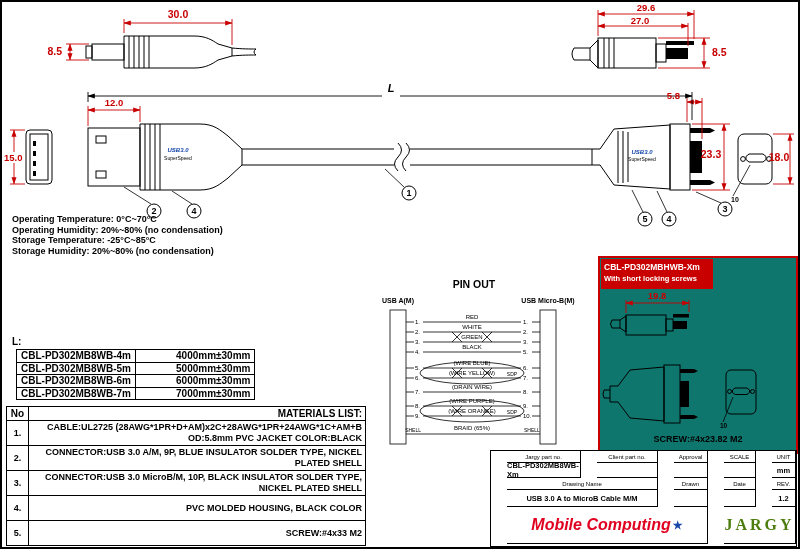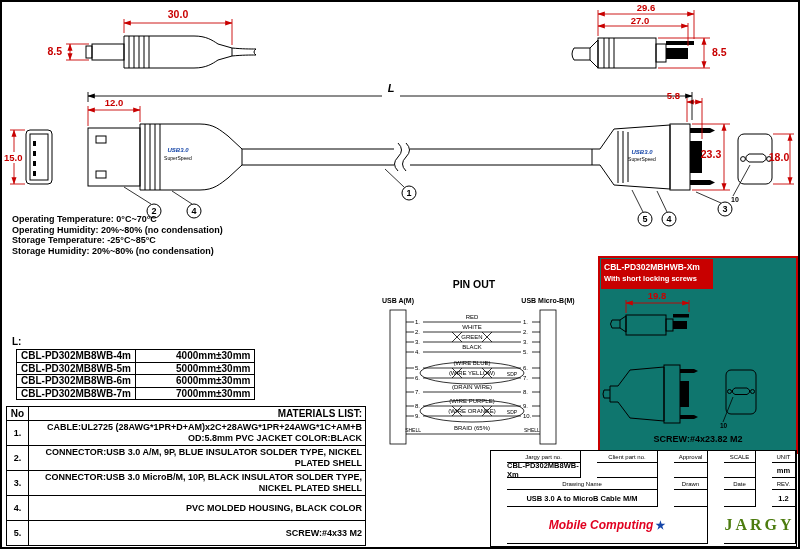--- a/index.html
+++ b/index.html
@@ -51,21 +51,21 @@
 
   #tblock { position:absolute; left:488px; top:448px; width:307px; height:97px;
             border:1.5px solid #000; display:grid;
             grid-template-columns:90px 77px 50px 48px 40px;
             grid-template-rows:12px 15px 12px 17px 37px; background:#fff; }
   #tblock .c { border-right:1px solid #000; border-bottom:1px solid #000;
                display:flex; align-items:center; justify-content:center;
                overflow:hidden;margin-left:16px; }
   #tblock .lab { font-size:6px; color:#000; }
   #tblock .val { font-size:7.5px; font-weight:bold; color:#000; }
-  #tblock .brandL { color:#e00020; font-style:italic; font-weight:bold; font-size:12px; }
+  #tblock .brandL { color:#e00020; font-style:italic; font-weight:bold; font-size:16px; }
   #tblock .mark { color:#1646a8; font-style:normal; font-size:11px; margin-left:2px; }
   #tblock .brandR { color:#4d7c0f; font-weight:bold; font-size:16px; letter-spacing:3px;
                     font-family:"Liberation Serif", serif; }
 </style>
 </head>
 <body>
 
 <div id="sheet">
 
   <svg id="asm" width="800" height="252" viewBox="0 0 800 252">

